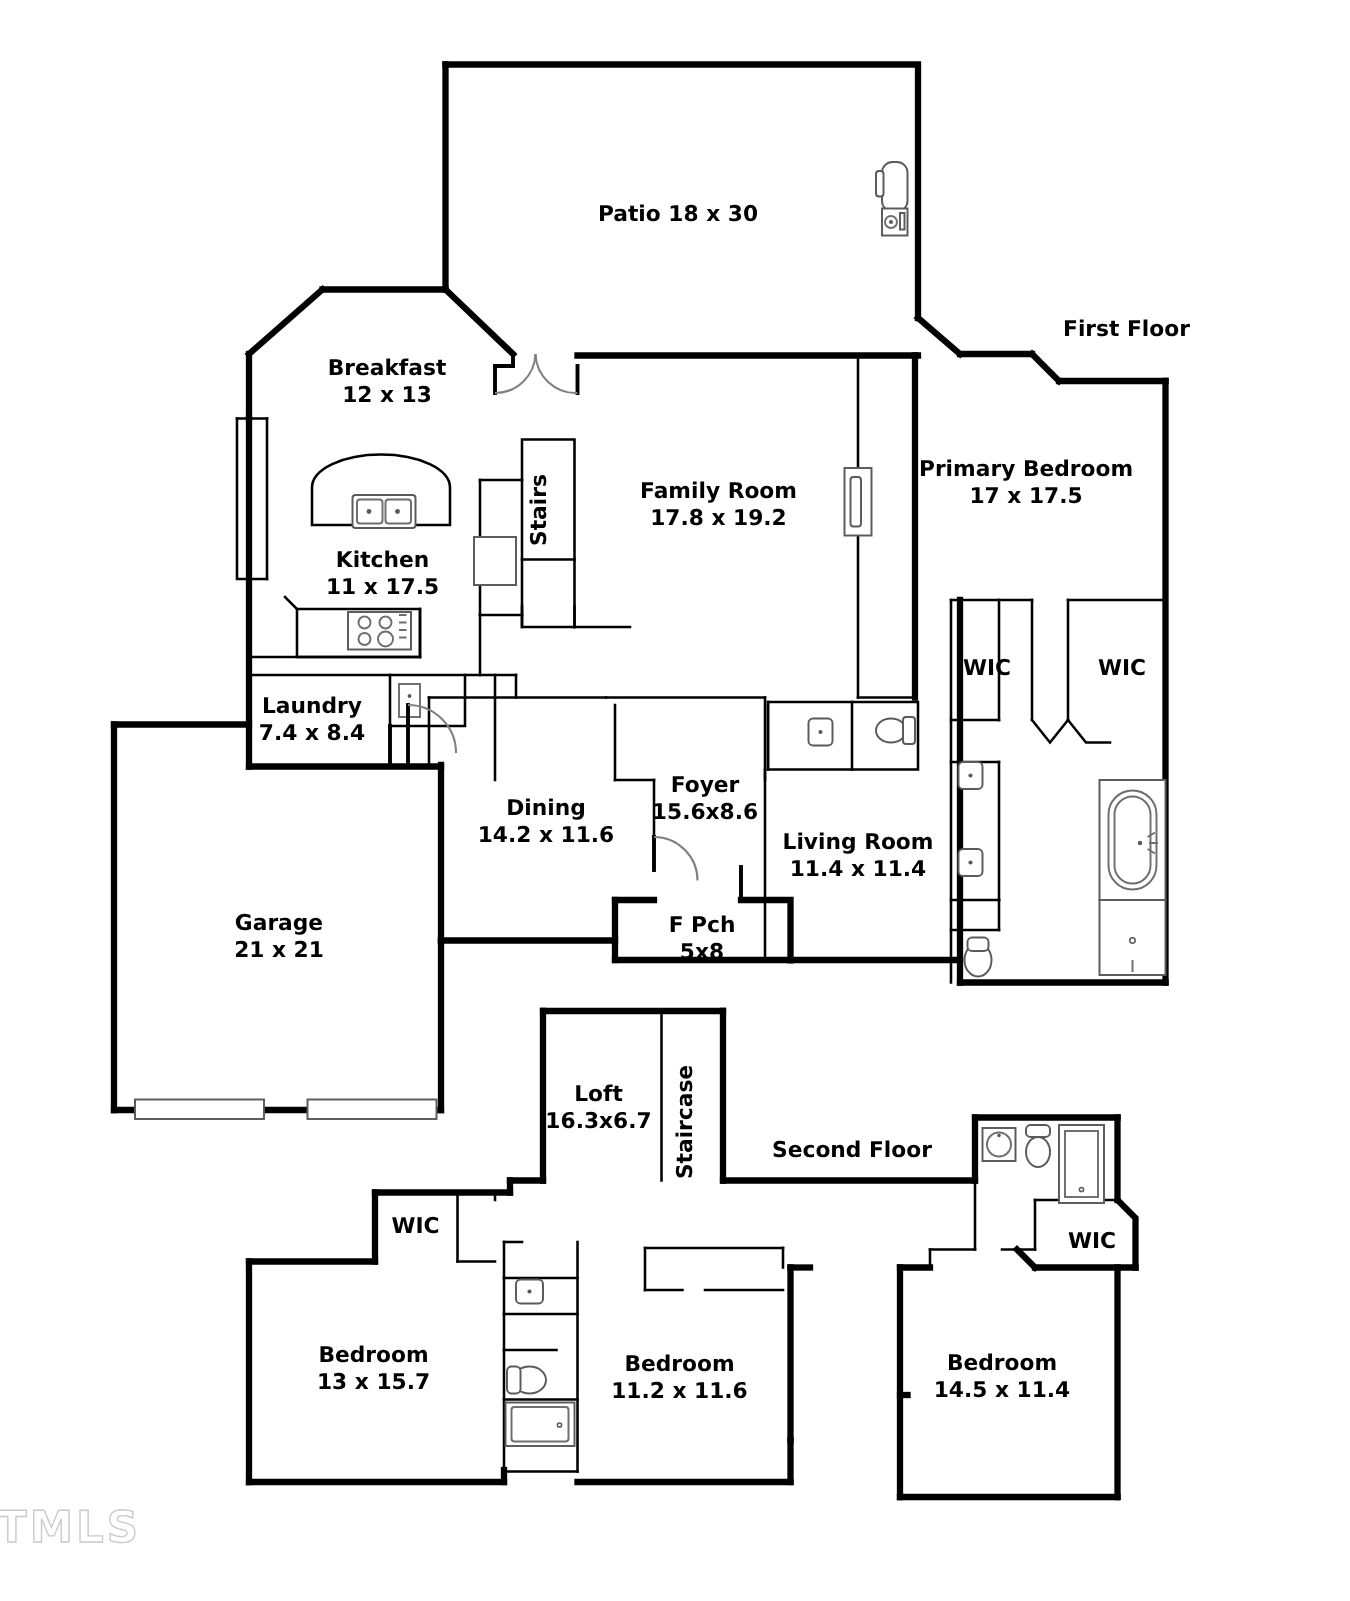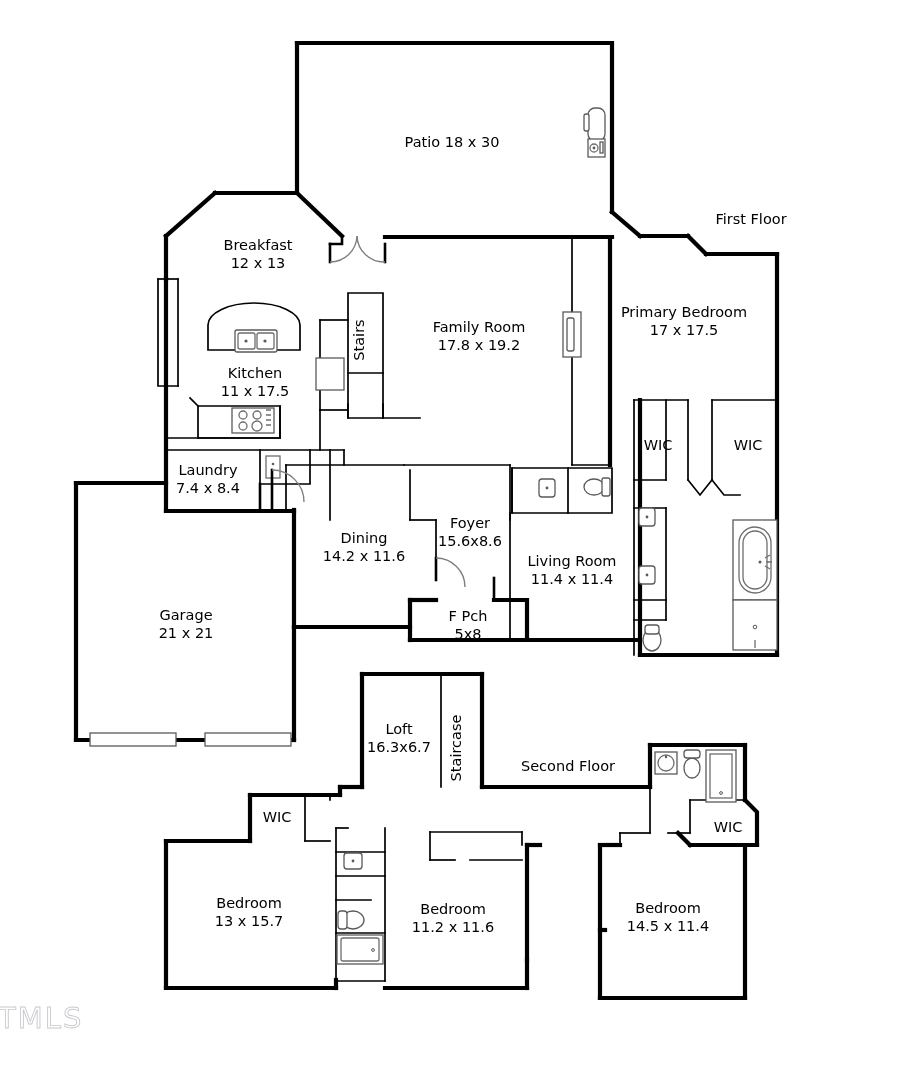--- a/index.html
+++ b/index.html
@@ -1,21 +1,21 @@
 <!DOCTYPE html>
 <html><head>
 <meta charset="utf-8">
 <title>Floor Plan</title>
 <style>
   html,body{margin:0;padding:0;background:#ffffff;}
   body{
     font-family:"DejaVu Sans","Liberation Sans",sans-serif;
     width:900px;height:1067px;overflow:hidden;
   }
-  #plan-root{position:relative;width:900px;height:1067px;background:#fff;}
+  #plan-root{position:relative;width:900px;height:1067px;background:#fff;font-weight:bold;}
   svg#floorplan{position:absolute;left:0;top:0;width:900px;height:1067px;display:block;}
   .wall-thick{fill:none;stroke:#000;stroke-width:4.2;stroke-linecap:square;stroke-linejoin:miter;}
   .wall-med{fill:none;stroke:#000;stroke-width:2.6;stroke-linecap:square;stroke-linejoin:miter;}
   .wall-thin{fill:none;stroke:#000;stroke-width:1.7;stroke-linecap:square;stroke-linejoin:miter;}
   .fix-line{fill:none;stroke:#6e6e6e;stroke-width:1.3;}
   .fix-line2{fill:#fff;stroke:#5a5a5a;stroke-width:1.3;}
   .door-arc{fill:none;stroke:#808080;stroke-width:1.4;}
   .label{font-family:"DejaVu Sans","Liberation Sans",sans-serif;font-size:14.5px;fill:#000;text-anchor:middle;}
   .wm2{font-family:"DejaVu Sans","Liberation Sans",sans-serif;font-size:29px;fill:#ffffff;stroke:#c9c9cf;stroke-width:0.9;letter-spacing:2px;}
 </style>

